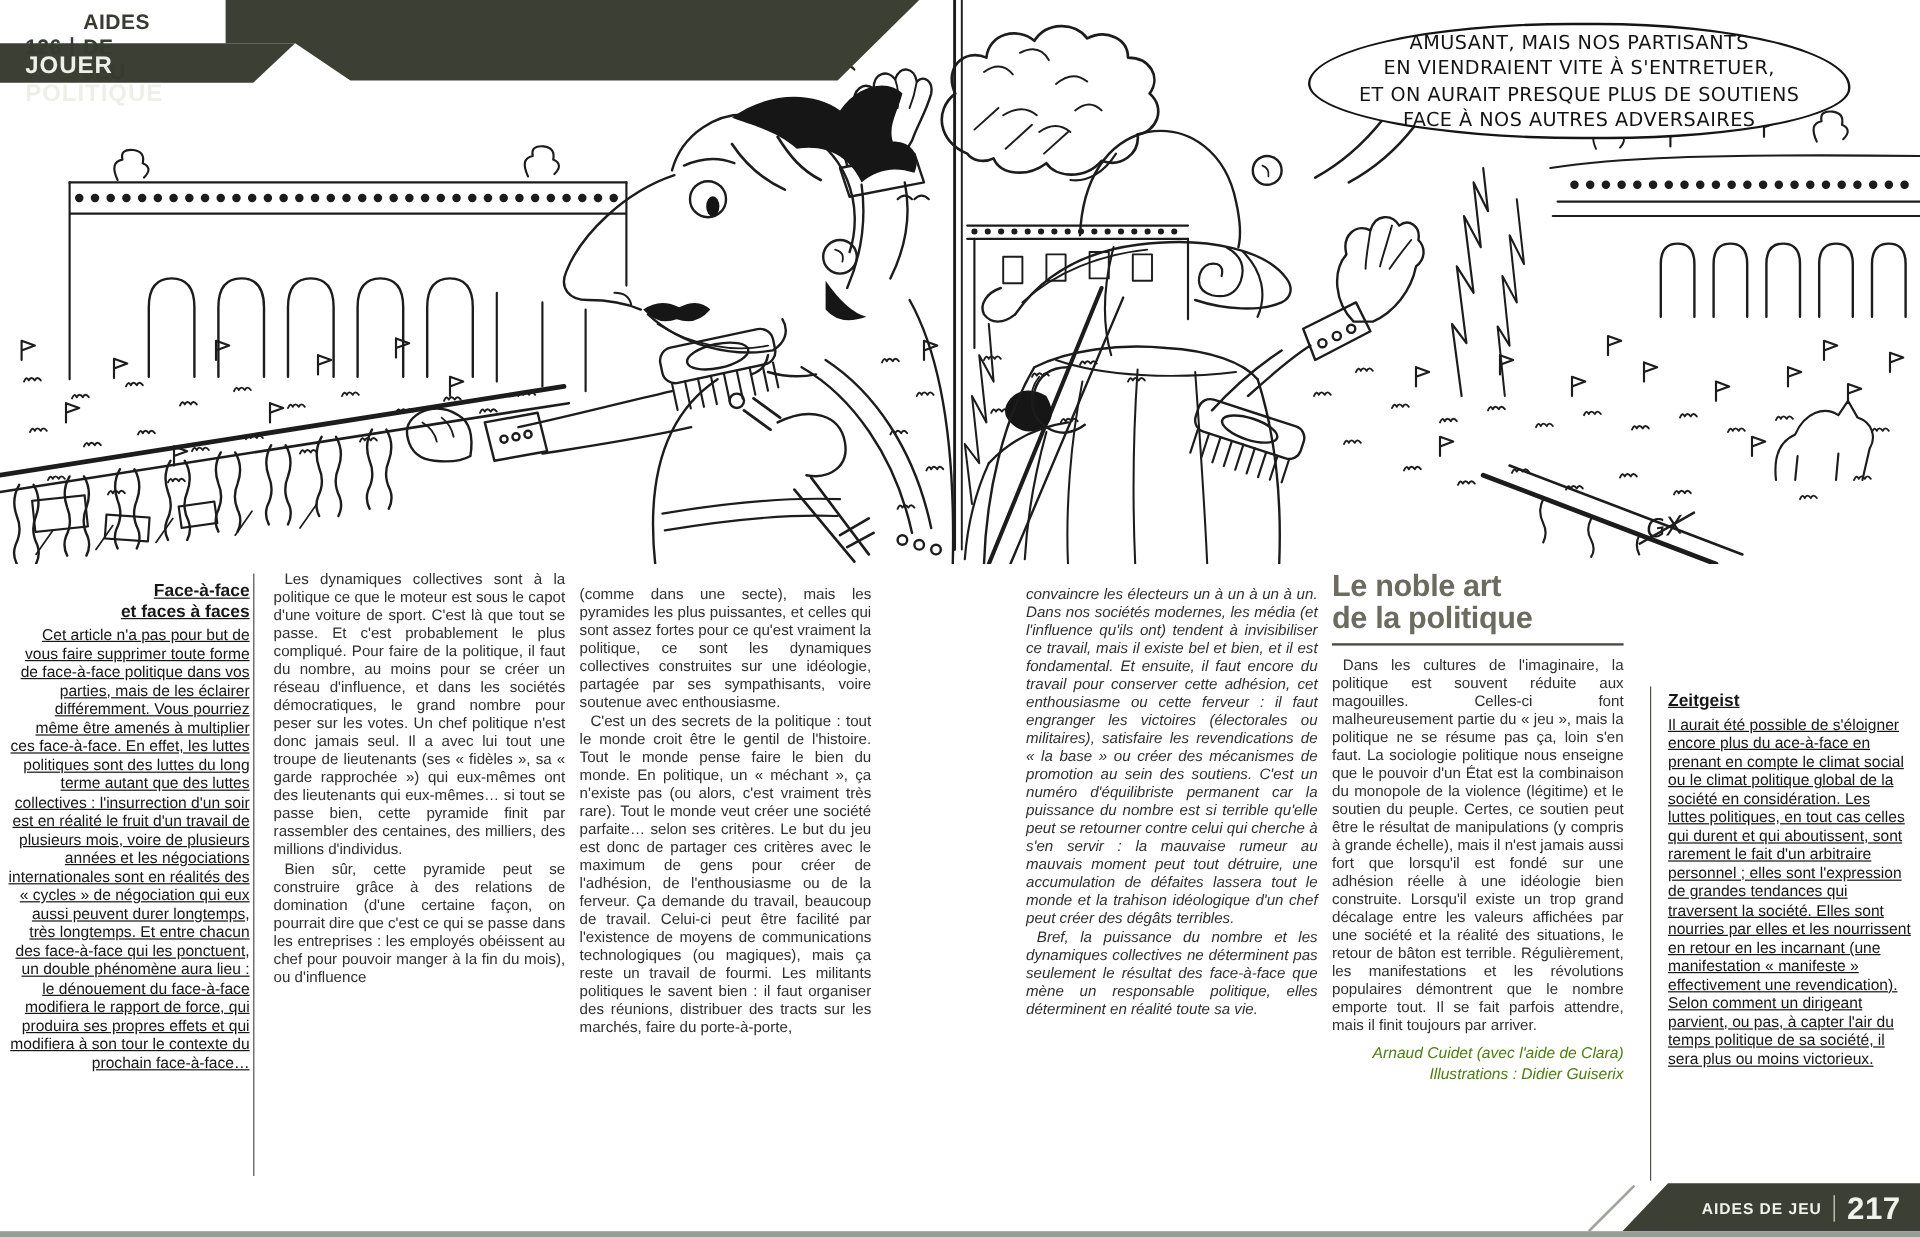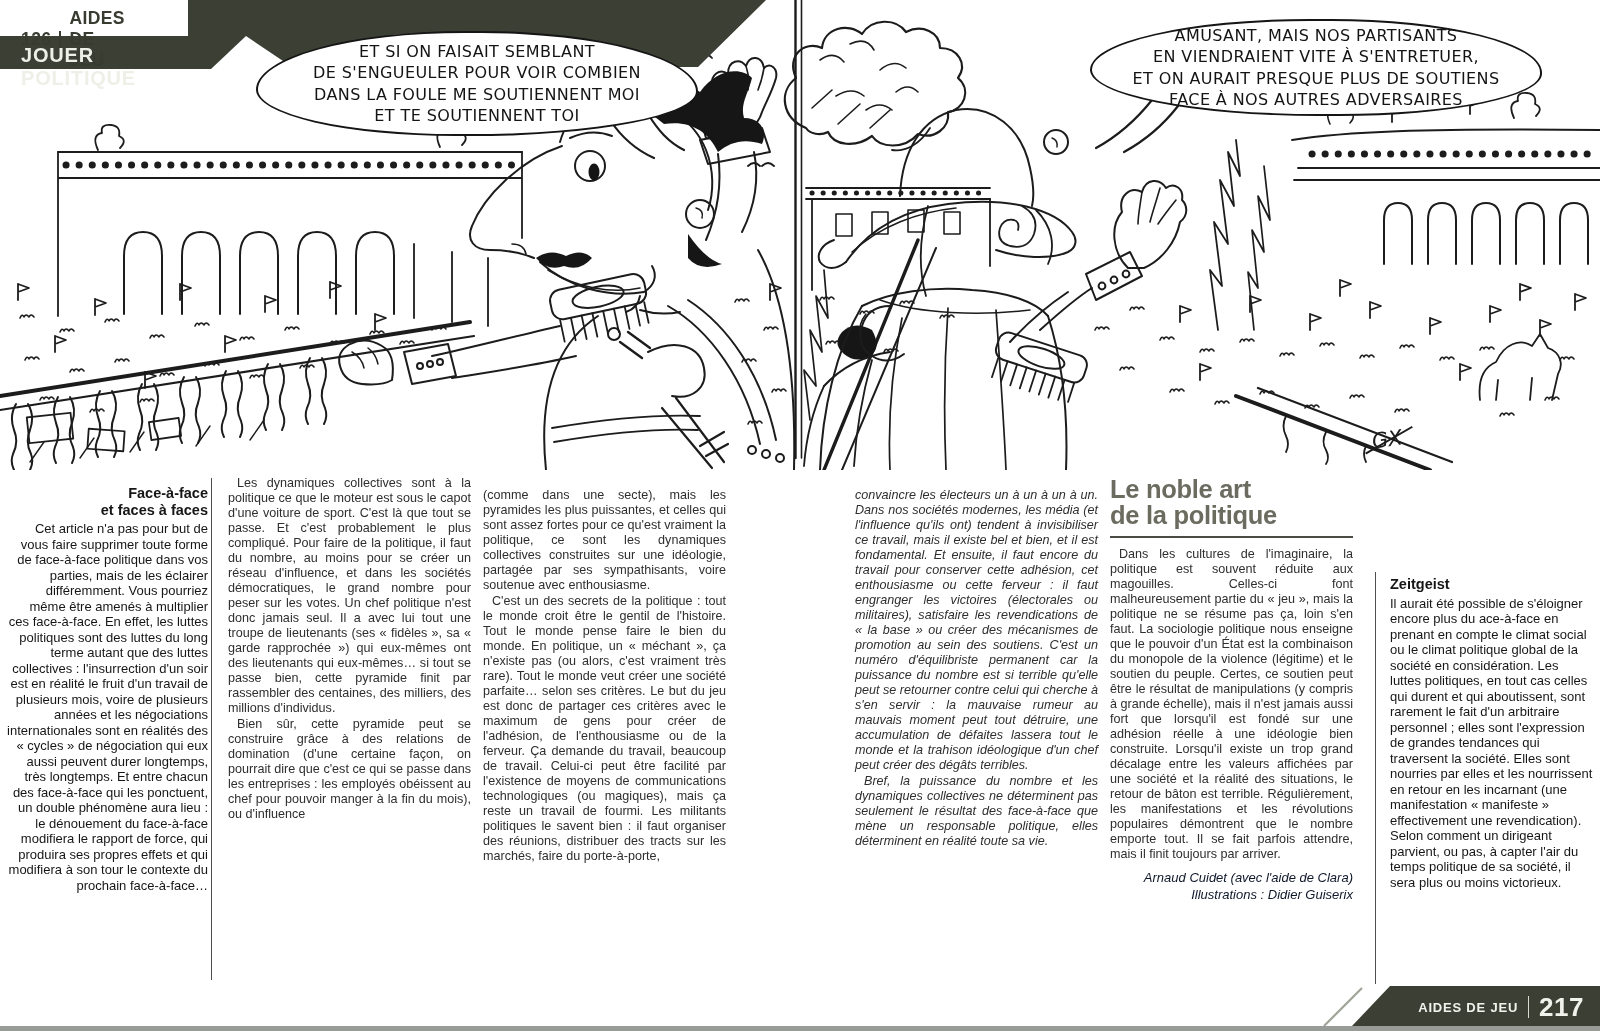--- a/index.html
+++ b/index.html
@@ -25,37 +25,37 @@
   .bubble{position:absolute;z-index:6;background:#fff;border:2.6px solid #151515;
           display:flex;align-items:center;justify-content:center;text-align:center;
           font-family:"DejaVu Sans",sans-serif;font-size:16px;line-height:1.34;
           letter-spacing:.4px;color:#141414;white-space:pre-line;}
   #bubble-left{left:256px;top:31px;width:438px;height:101px;
                border-radius:49% 51% 53% 47% / 58% 60% 44% 46%;}
   #bubble-right{left:1090px;top:19px;width:448px;height:93px;
                 border-radius:51% 49% 47% 53% / 55% 58% 46% 50%;}
   
   .vrule{position:absolute;width:0;border-left:1.4px solid #4f4f4c;z-index:3;}
-  .side{position:absolute;z-index:3;font-size:13px;line-height:15.5px;color:#161616;}
+  .side{position:absolute;z-index:3;font-size:13px;line-height:15.5px;color:#161616;text-decoration:underline;}
   .side-title{font-weight:700;font-size:14.5px;line-height:16.5px;white-space:pre-line;margin-bottom:3px;}
   #sidebar-left{left:6px;top:485px;width:202px;text-align:right;}
   #sidebar-right{left:1390px;top:576px;width:203px;text-align:left;}
   .col{position:absolute;z-index:3;width:243px;font-size:12.6px;line-height:15px;
        color:#2e2e2e;text-align:justify;}
   .col p{margin:0;text-indent:9px;}
   .col p.cont{text-indent:0;}
   .col p + p{margin-top:1px;}
   .art-title{font-weight:700;font-size:25.5px;line-height:26px;letter-spacing:-.3px;
              color:#6b6b60;white-space:pre-line;padding-bottom:8px;margin:0 0 9px 0;
              border-bottom:2.6px solid #4c4c45;}
   #col1{left:228px;top:476px;}
   #col2{left:483px;top:476px;padding-top:12px;}
   #col3{left:855px;top:476px;padding-top:12px;font-style:italic;}
   #col4{left:1110px;top:476px;}
-  .credits{margin-top:7px;text-align:right;font-style:italic;font-size:13px;line-height:17px;color:#0f172a;}
+  .credits{margin-top:7px;text-align:right;font-style:italic;font-size:13px;line-height:17px;color:#4d7c0f;}
   #edge-strip{position:absolute;left:0;top:1026px;width:1600px;height:5px;z-index:4;}
 </style>
 </head>
 <body>
 
 <div id="spread">
 
   <svg id="illu" width="1600" height="470" viewBox="0 0 1600 470" aria-hidden="true">
     <defs>
       <g id="sq">
@@ -334,24 +334,20 @@
   </svg>
   <div id="header-texts">
     <div class="page-tab">
       <span>126</span>
       <span class="tab-divider"></span>
       <span>AIDES DE JEU</span>
     </div>
     <div class="topic-label">JOUER POLITIQUE</div>
   </div>
 
-  <div class="bubble" id="bubble-left">ET SI ON FAISAIT SEMBLANT
-DE S'ENGUEULER POUR VOIR COMBIEN
-DANS LA FOULE ME SOUTIENNENT MOI
-ET TE SOUTIENNENT TOI</div>
   <div class="bubble" id="bubble-right">AMUSANT, MAIS NOS PARTISANTS
 EN VIENDRAIENT VITE À S'ENTRETUER,
 ET ON AURAIT PRESQUE PLUS DE SOUTIENS
 FACE À NOS AUTRES ADVERSAIRES</div>
 
   <div class="side" id="sidebar-left">
     <div class="side-title">Face-à-face
 et faces à faces</div>
     <div>Cet article n'a pas pour but de vous faire supprimer toute forme de face-à-face politique dans vos parties, mais de les éclairer différemment. Vous pourriez même être amenés à multiplier ces face-à-face. En effet, les luttes politiques sont des luttes du long terme autant que des luttes collectives : l'insurrection d'un soir est en réalité le fruit d'un travail de plusieurs mois, voire de plusieurs années et les négociations internationales sont en réalités des « cycles » de négociation qui eux aussi peuvent durer longtemps, très longtemps. Et entre chacun des face-à-face qui les ponctuent, un double phénomène aura lieu : le dénouement du face-à-face modifiera le rapport de force, qui produira ses propres effets et qui modifiera à son tour le contexte du prochain face-à-face…</div>
   </div>

